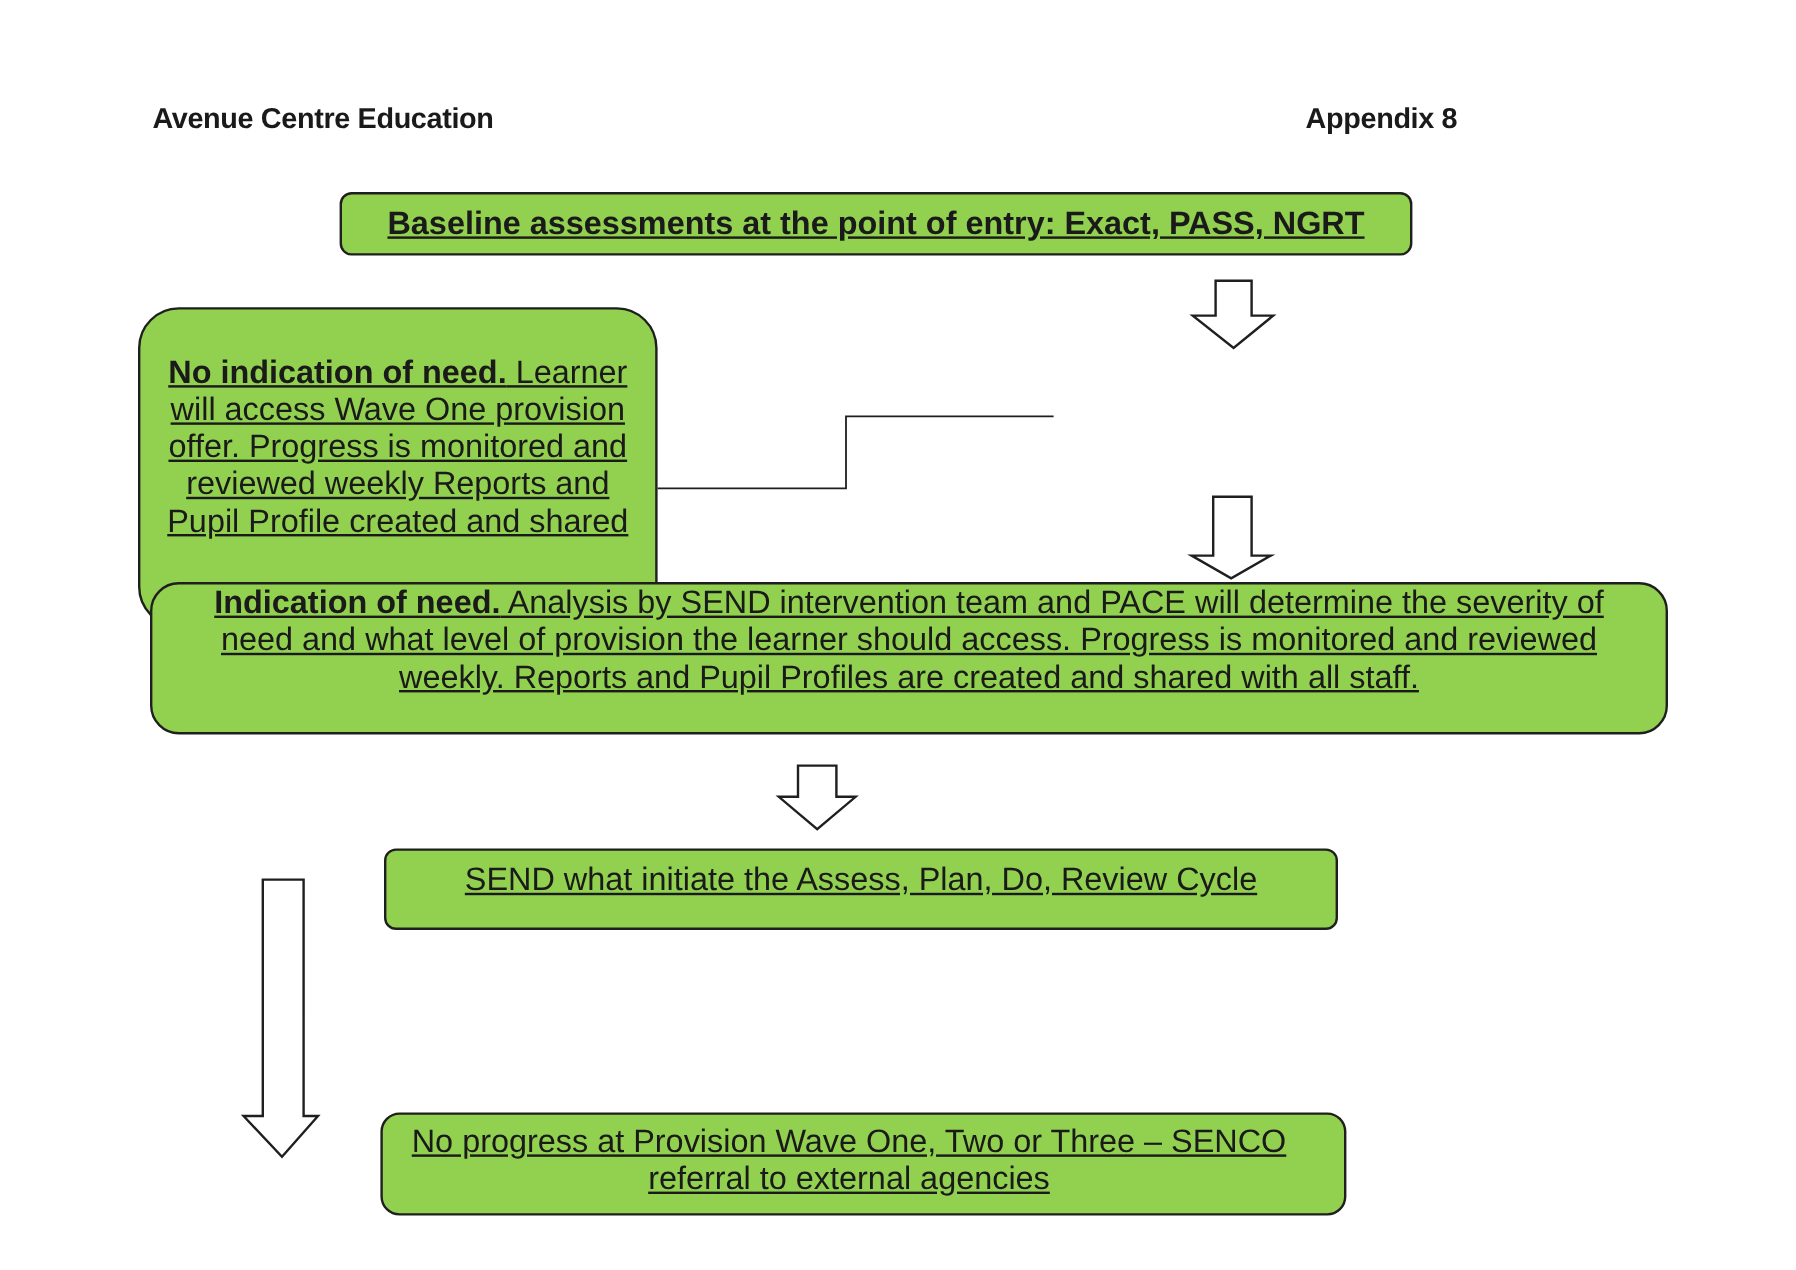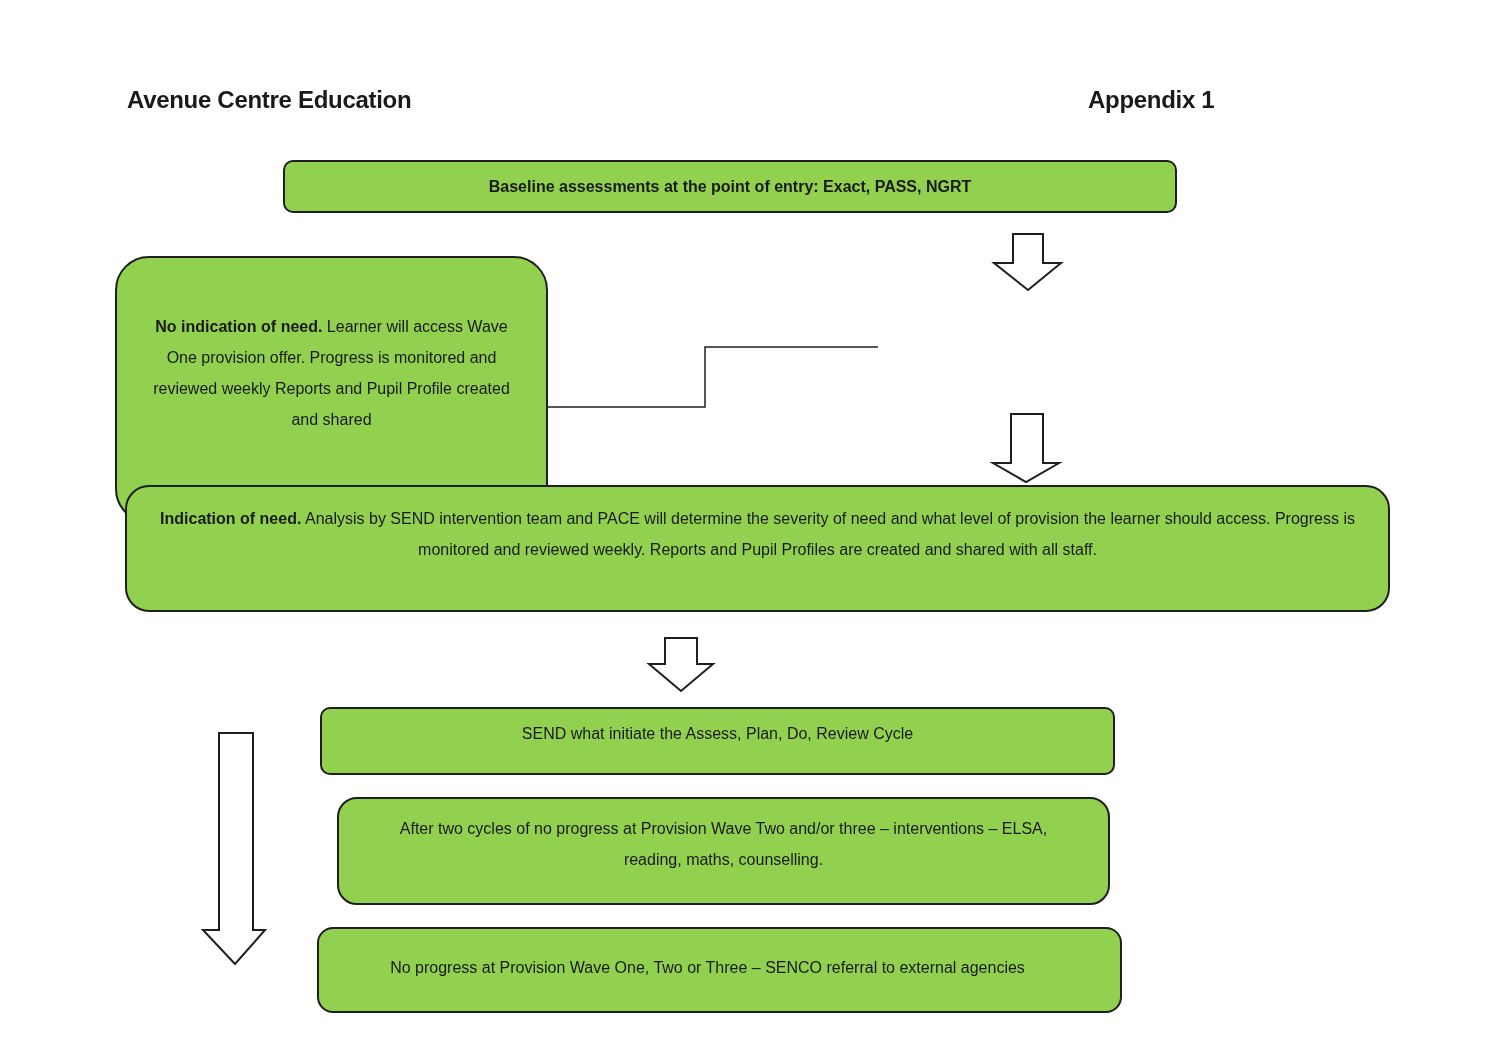--- a/index.html
+++ b/index.html
@@ -36,22 +36,23 @@
   #hdr-left  { left: 127px; }
   #hdr-right { left: 1088px; }
   .box {
     position: absolute;
     background: var(--box-fill);
     border: 2px solid var(--box-border);
     display: flex;
     align-items: center;
     justify-content: center;
     text-align: center;
-    font-size: 16px;
+    font-size: 27px;
     line-height: 31px;
+    text-decoration: underline;
   }
   .box .b, .box.bold { font-weight: 700; }
   #baseline      { left: 283px;  top: 160px; width: 894px;  height: 53px;  border-radius: 10px; }
   #no-indication { left: 115px;  top: 256px; width: 433px;  height: 267px; border-radius: 34px; padding: 6px 22px 40px 22px; }
   #data-analysis { left: 877px;  top: 307px; width: 323px;  height: 81px;  border-radius: 18px; }
   #indication    { left: 125px;  top: 485px; width: 1265px; height: 127px; border-radius: 24px; padding: 0 32px 30px 32px; }
   #send-team     { left: 320px;  top: 707px; width: 795px;  height: 68px;  border-radius: 10px; padding-bottom: 16px; }
   #after-two     { left: 337px;  top: 797px; width: 773px;  height: 108px; border-radius: 20px; padding: 0 46px 14px 46px; }
   #no-progress   { left: 317px;  top: 927px; width: 805px;  height: 86px;  border-radius: 16px; padding: 0 46px 6px 22px; }
   svg.arrow, svg.connector { position: absolute; overflow: visible; }
@@ -72,21 +73,21 @@
   #arrow-long { left: 202px; top: 732px; }
   #connector  { left: 546px; top: 340px; }
 </style>
 </head>
 <body>
 
 <div class="canvas">
 
   <div class="hdr" id="hdr-left">Avenue Centre Education</div>
 
-  <div class="hdr" id="hdr-right">Appendix 1</div>
+  <div class="hdr" id="hdr-right">Appendix 8</div>
 
   <svg class="connector" id="connector" width="333" height="70" viewBox="0 0 333 70" aria-hidden="true">
     <polyline points="2,67 159,67 159,7 332,7"></polyline>
   </svg>
 
   <div class="box bold" id="baseline">
     <span>Baseline assessments at the point of entry: Exact, PASS, NGRT</span>
   </div>
 
   <svg class="arrow" id="arrow-1" width="69" height="58" viewBox="0 0 69 58" aria-hidden="true">
@@ -111,21 +112,18 @@
   </svg>
 
   <svg class="arrow" id="arrow-long" width="64" height="234" viewBox="0 0 64 234" aria-hidden="true">
     <polygon points="17,1 51,1 51,198 63,198 33,232 1,198 17,198"></polygon>
   </svg>
 
   <div class="box" id="send-team">
     <span>SEND what initiate the Assess, Plan, Do, Review Cycle</span>
   </div>
 
-  <div class="box" id="after-two">
-    <span>After two cycles of no progress at Provision Wave Two and/or three – interventions – ELSA, reading, maths, counselling.</span>
-  </div>
 
   <div class="box" id="no-progress">
     <span>No progress at Provision Wave One, Two or Three – SENCO referral to external agencies</span>
   </div>
 
 </div>
 
 </body></html>

